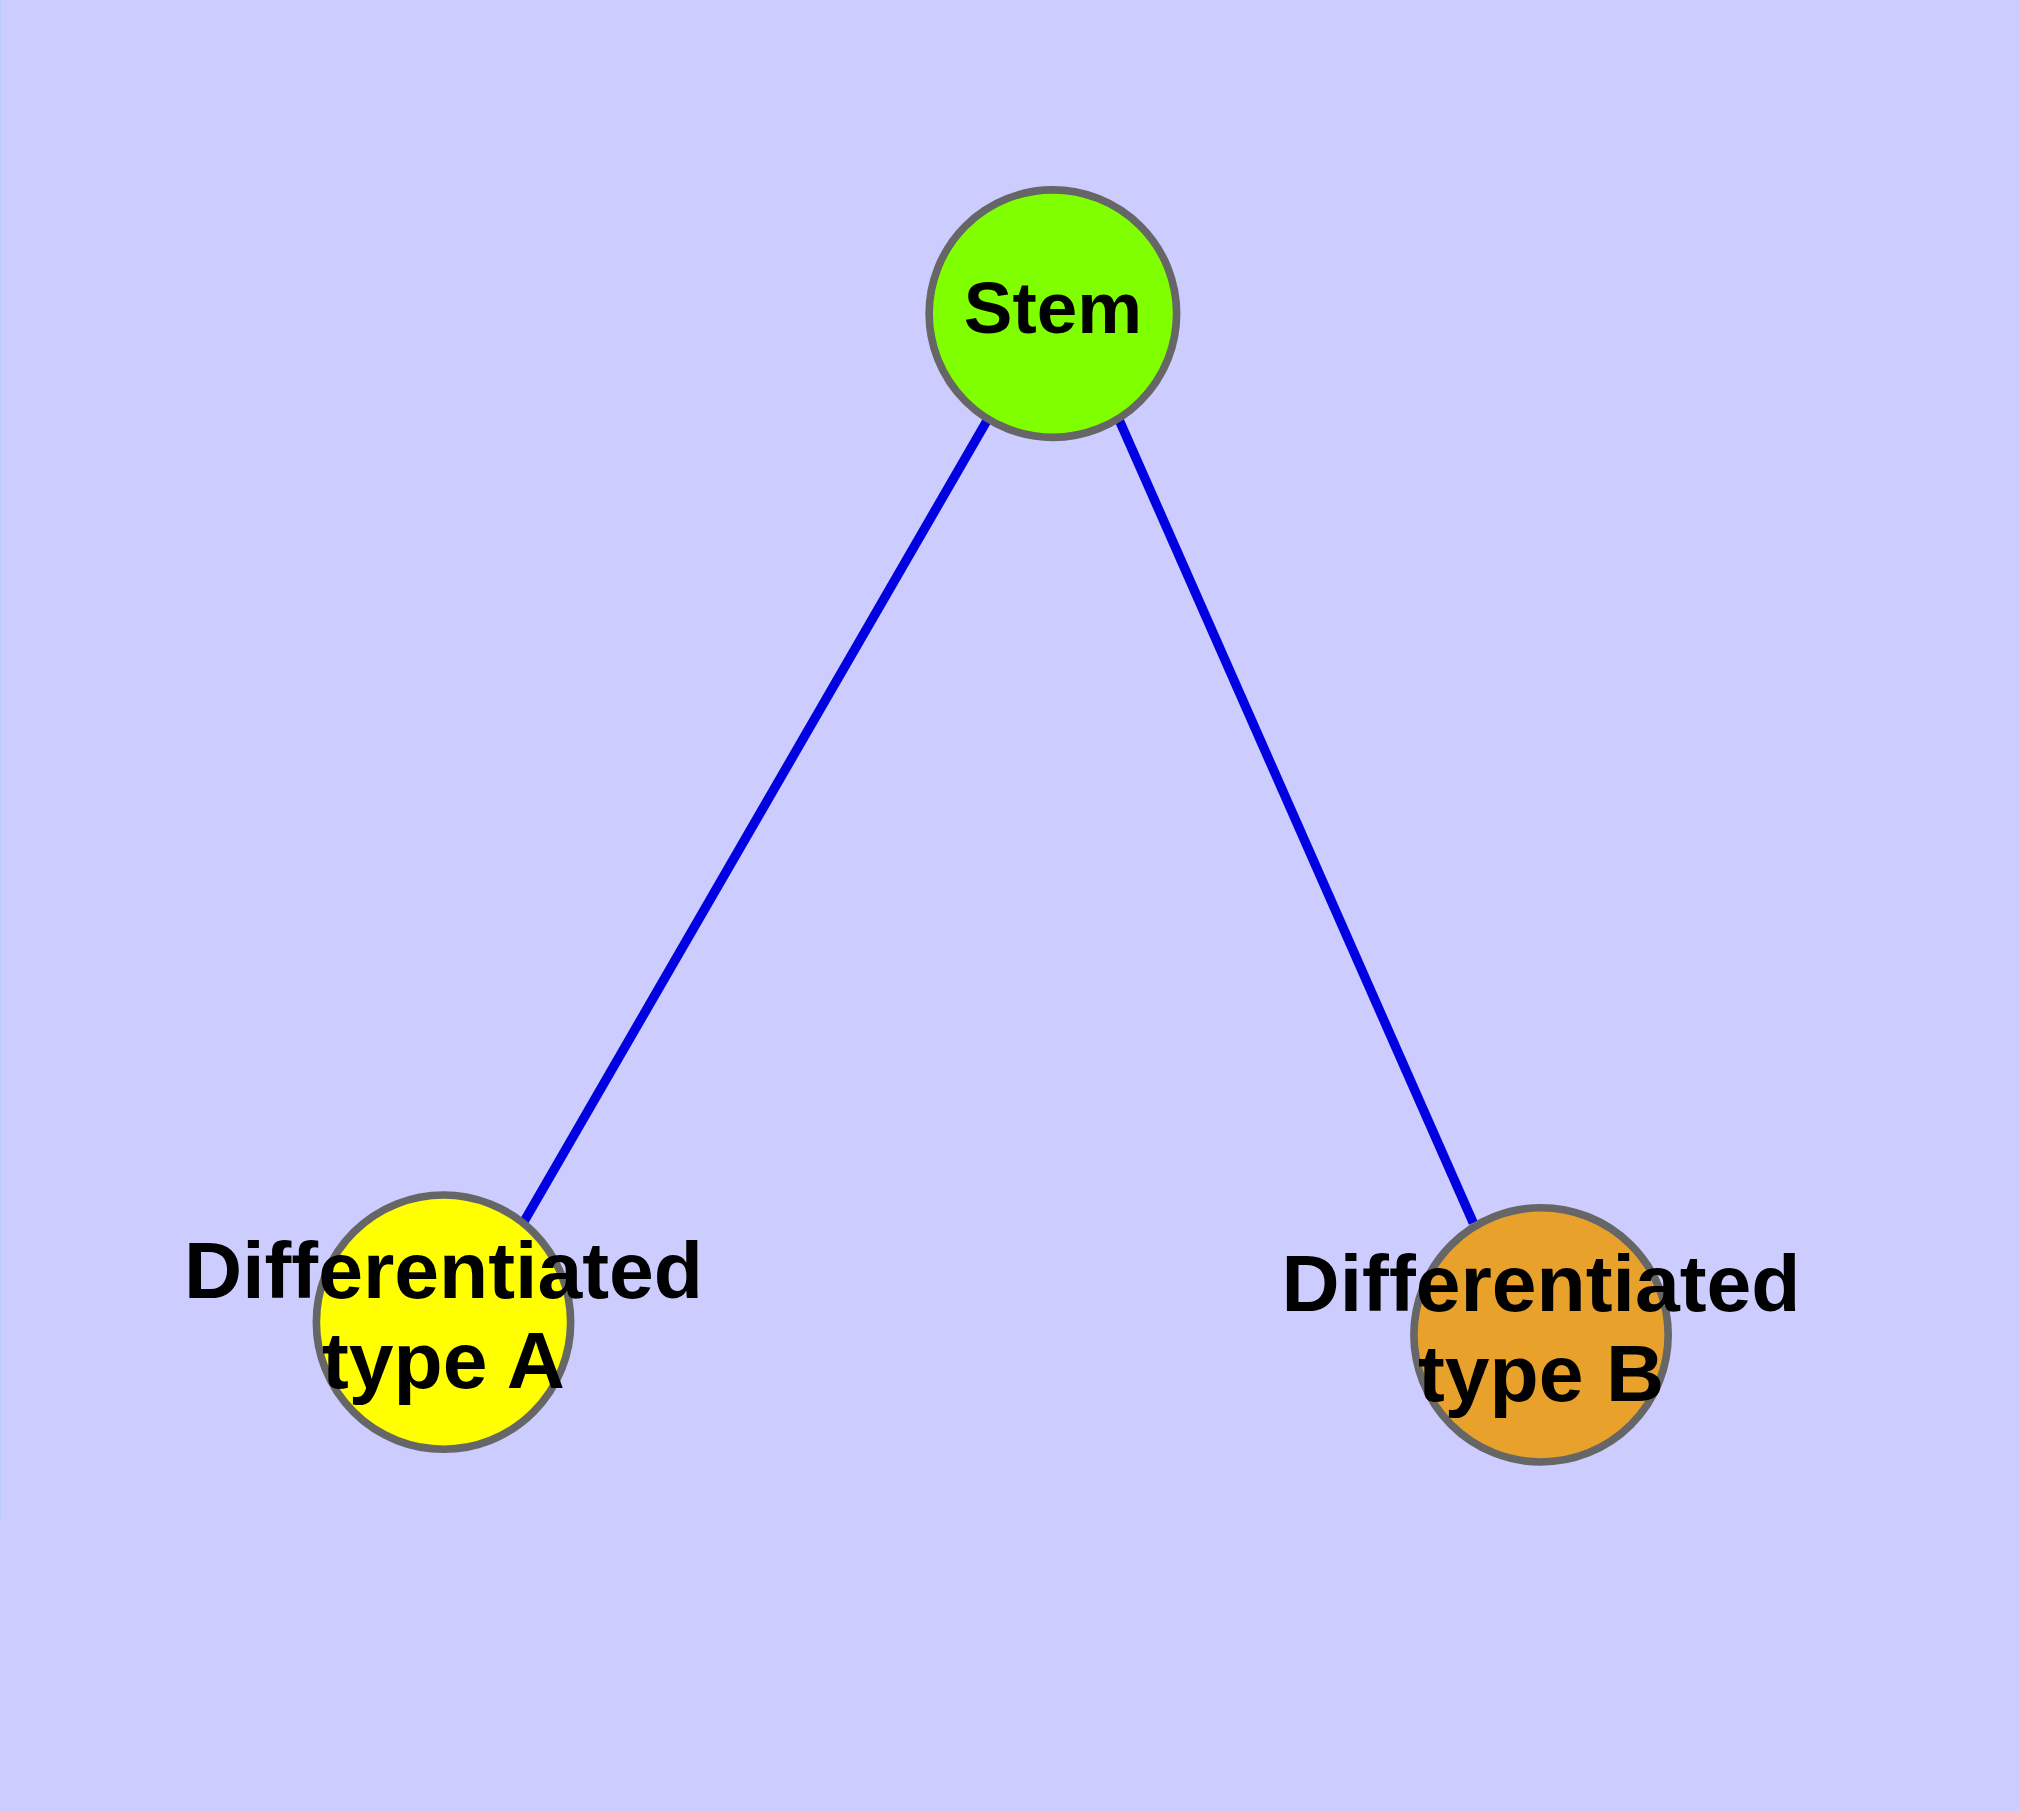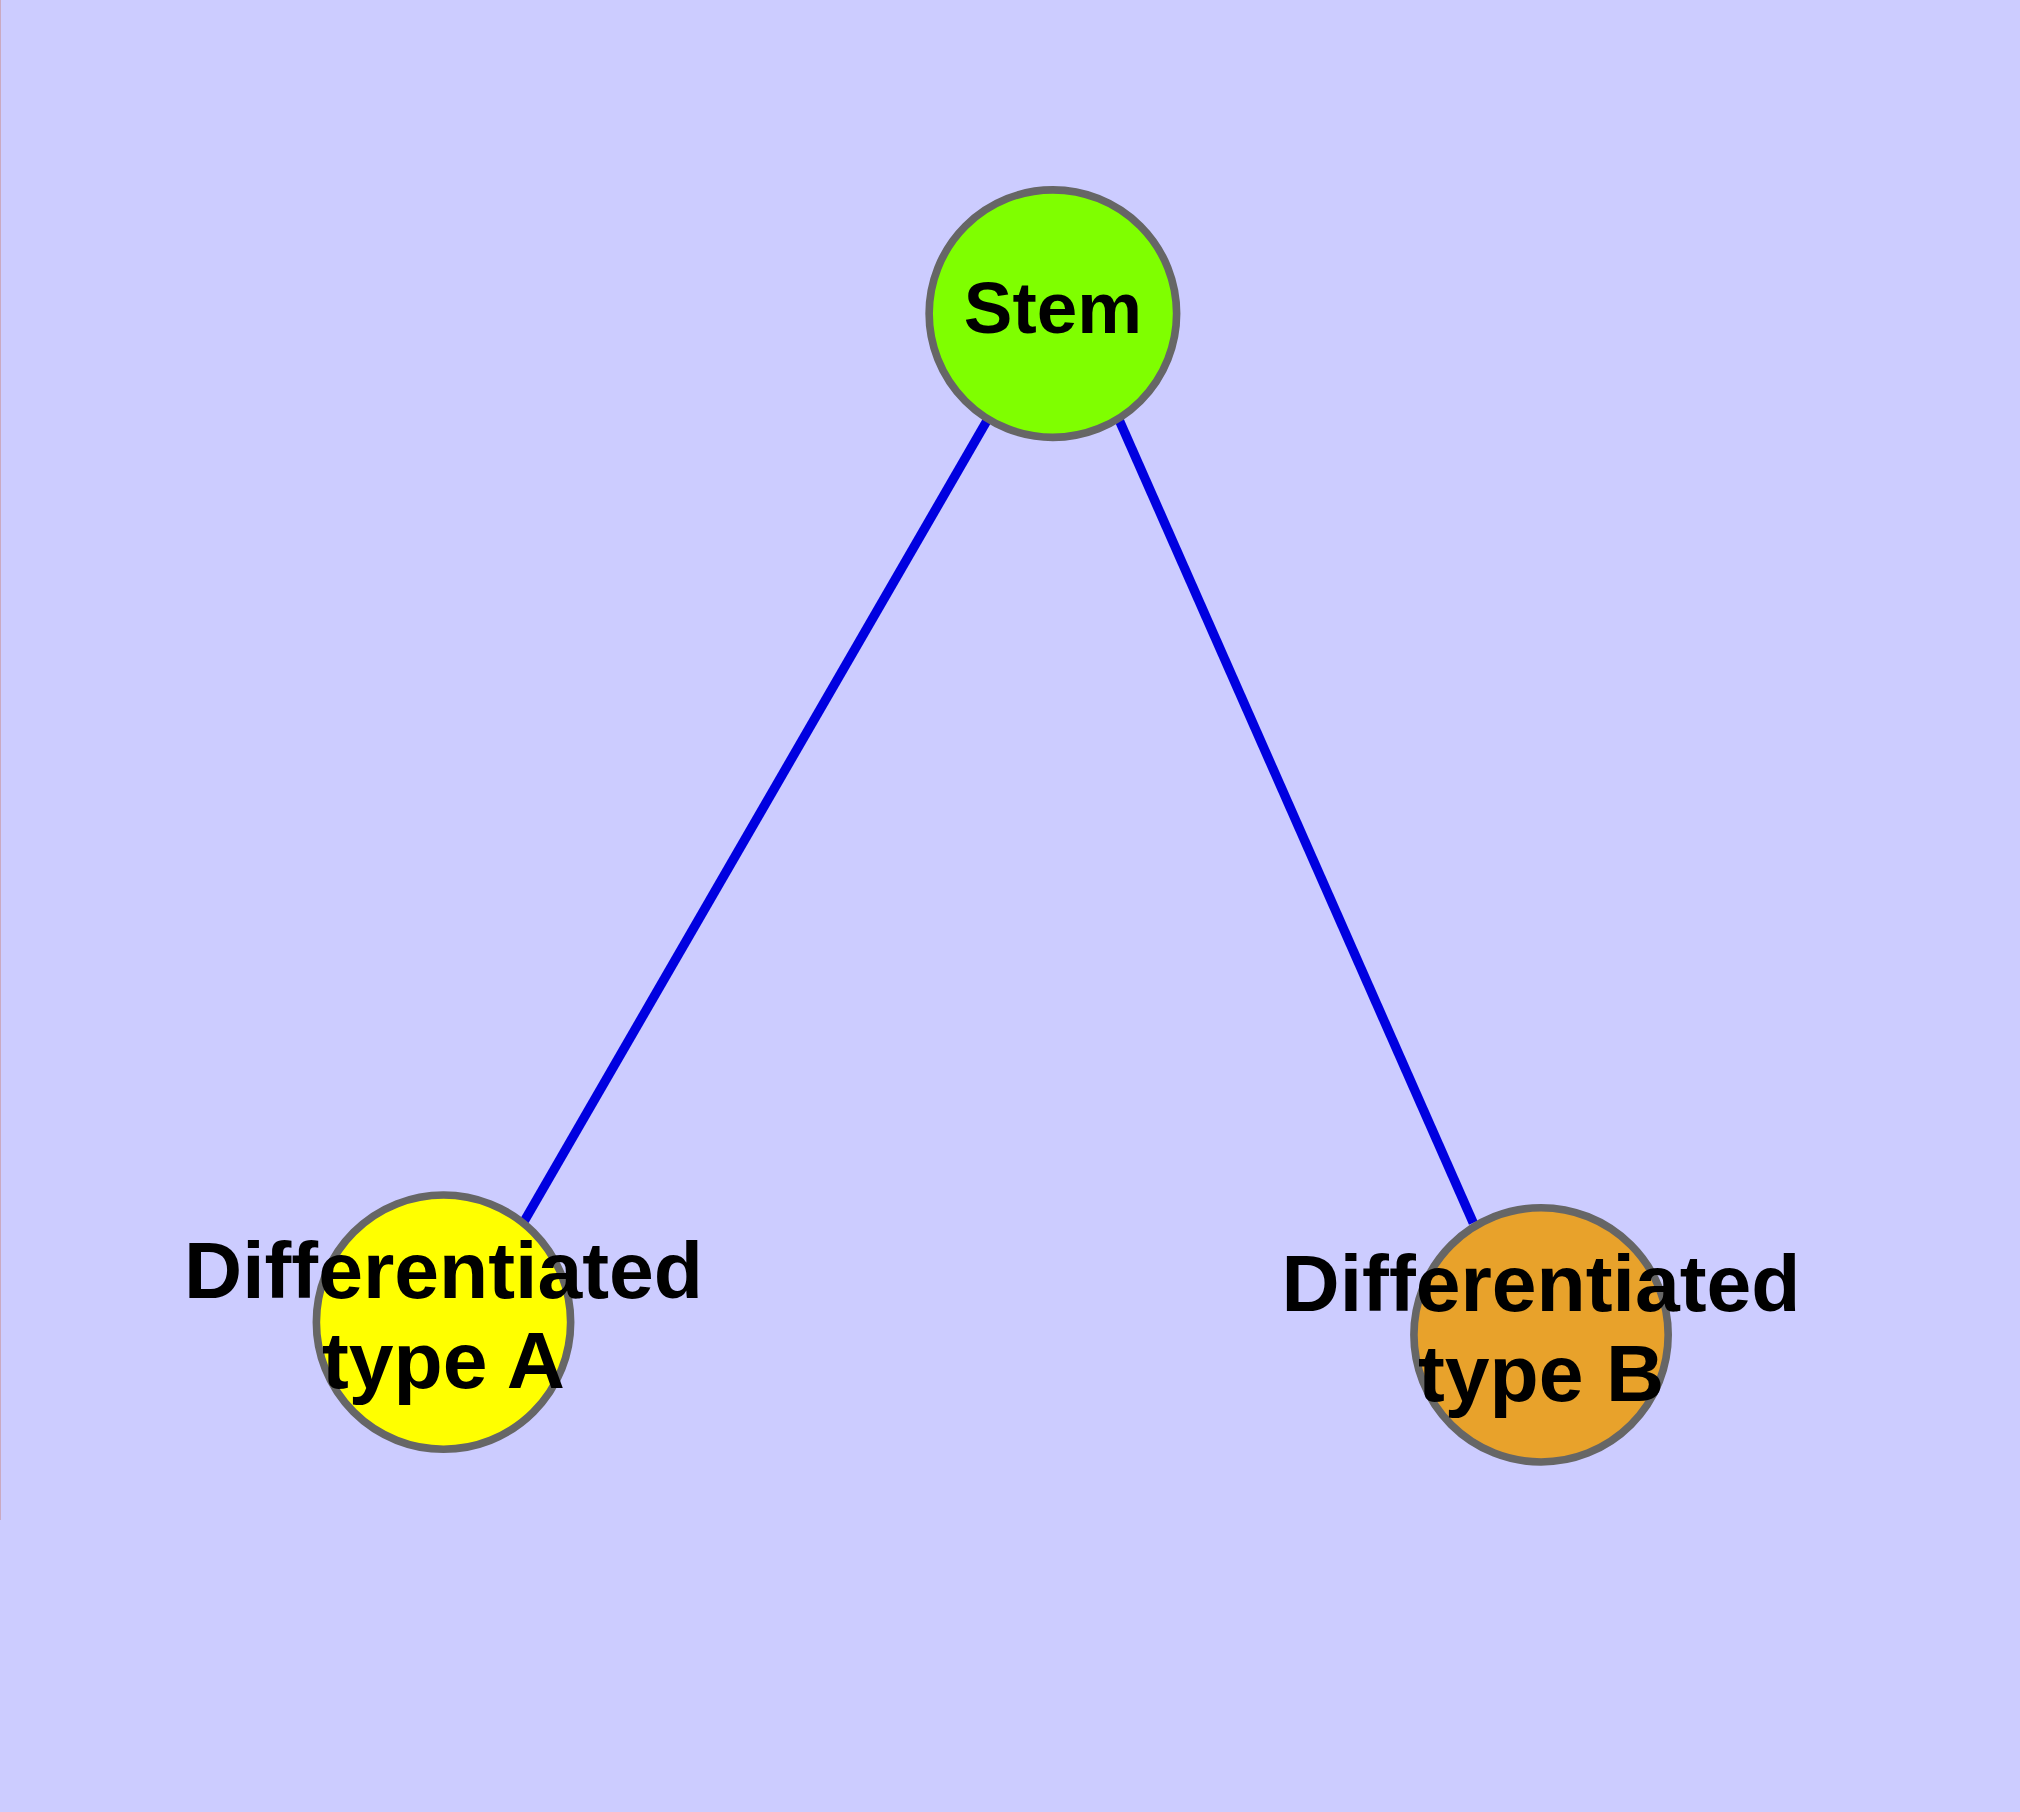--- a/index.html
+++ b/index.html
@@ -45,21 +45,21 @@
   .label-stem {
     font-size: 86px;
   }
   .label-leaf {
     font-size: 95px;
   }
 </style>
 </head>
 <body style="background: rgb(204, 204, 255);">
 
-<div id="stage" style="width: 2021px; height: 1520px; background: #c2410c;">
+<div id="stage" style="width: 2021px; height: 1520px; background: #7dd3fc;">
 
   <svg id="graph-svg" viewBox="0 0 2384 2138" xmlns="http://www.w3.org/2000/svg" style="width: 2021px; height: 1812px;">
 
     <rect x="0" y="0" width="2384" height="2138" fill="#ccccff"></rect>
 
     <g>
       <line class="edge-line" x1="1165" y1="495" x2="617" y2="1443" stroke="#0000e0" stroke-width="11"></line>
       <line class="edge-line" x1="1320" y1="495" x2="1738" y2="1443" stroke="#0000e0" stroke-width="11"></line>
     </g>
 

